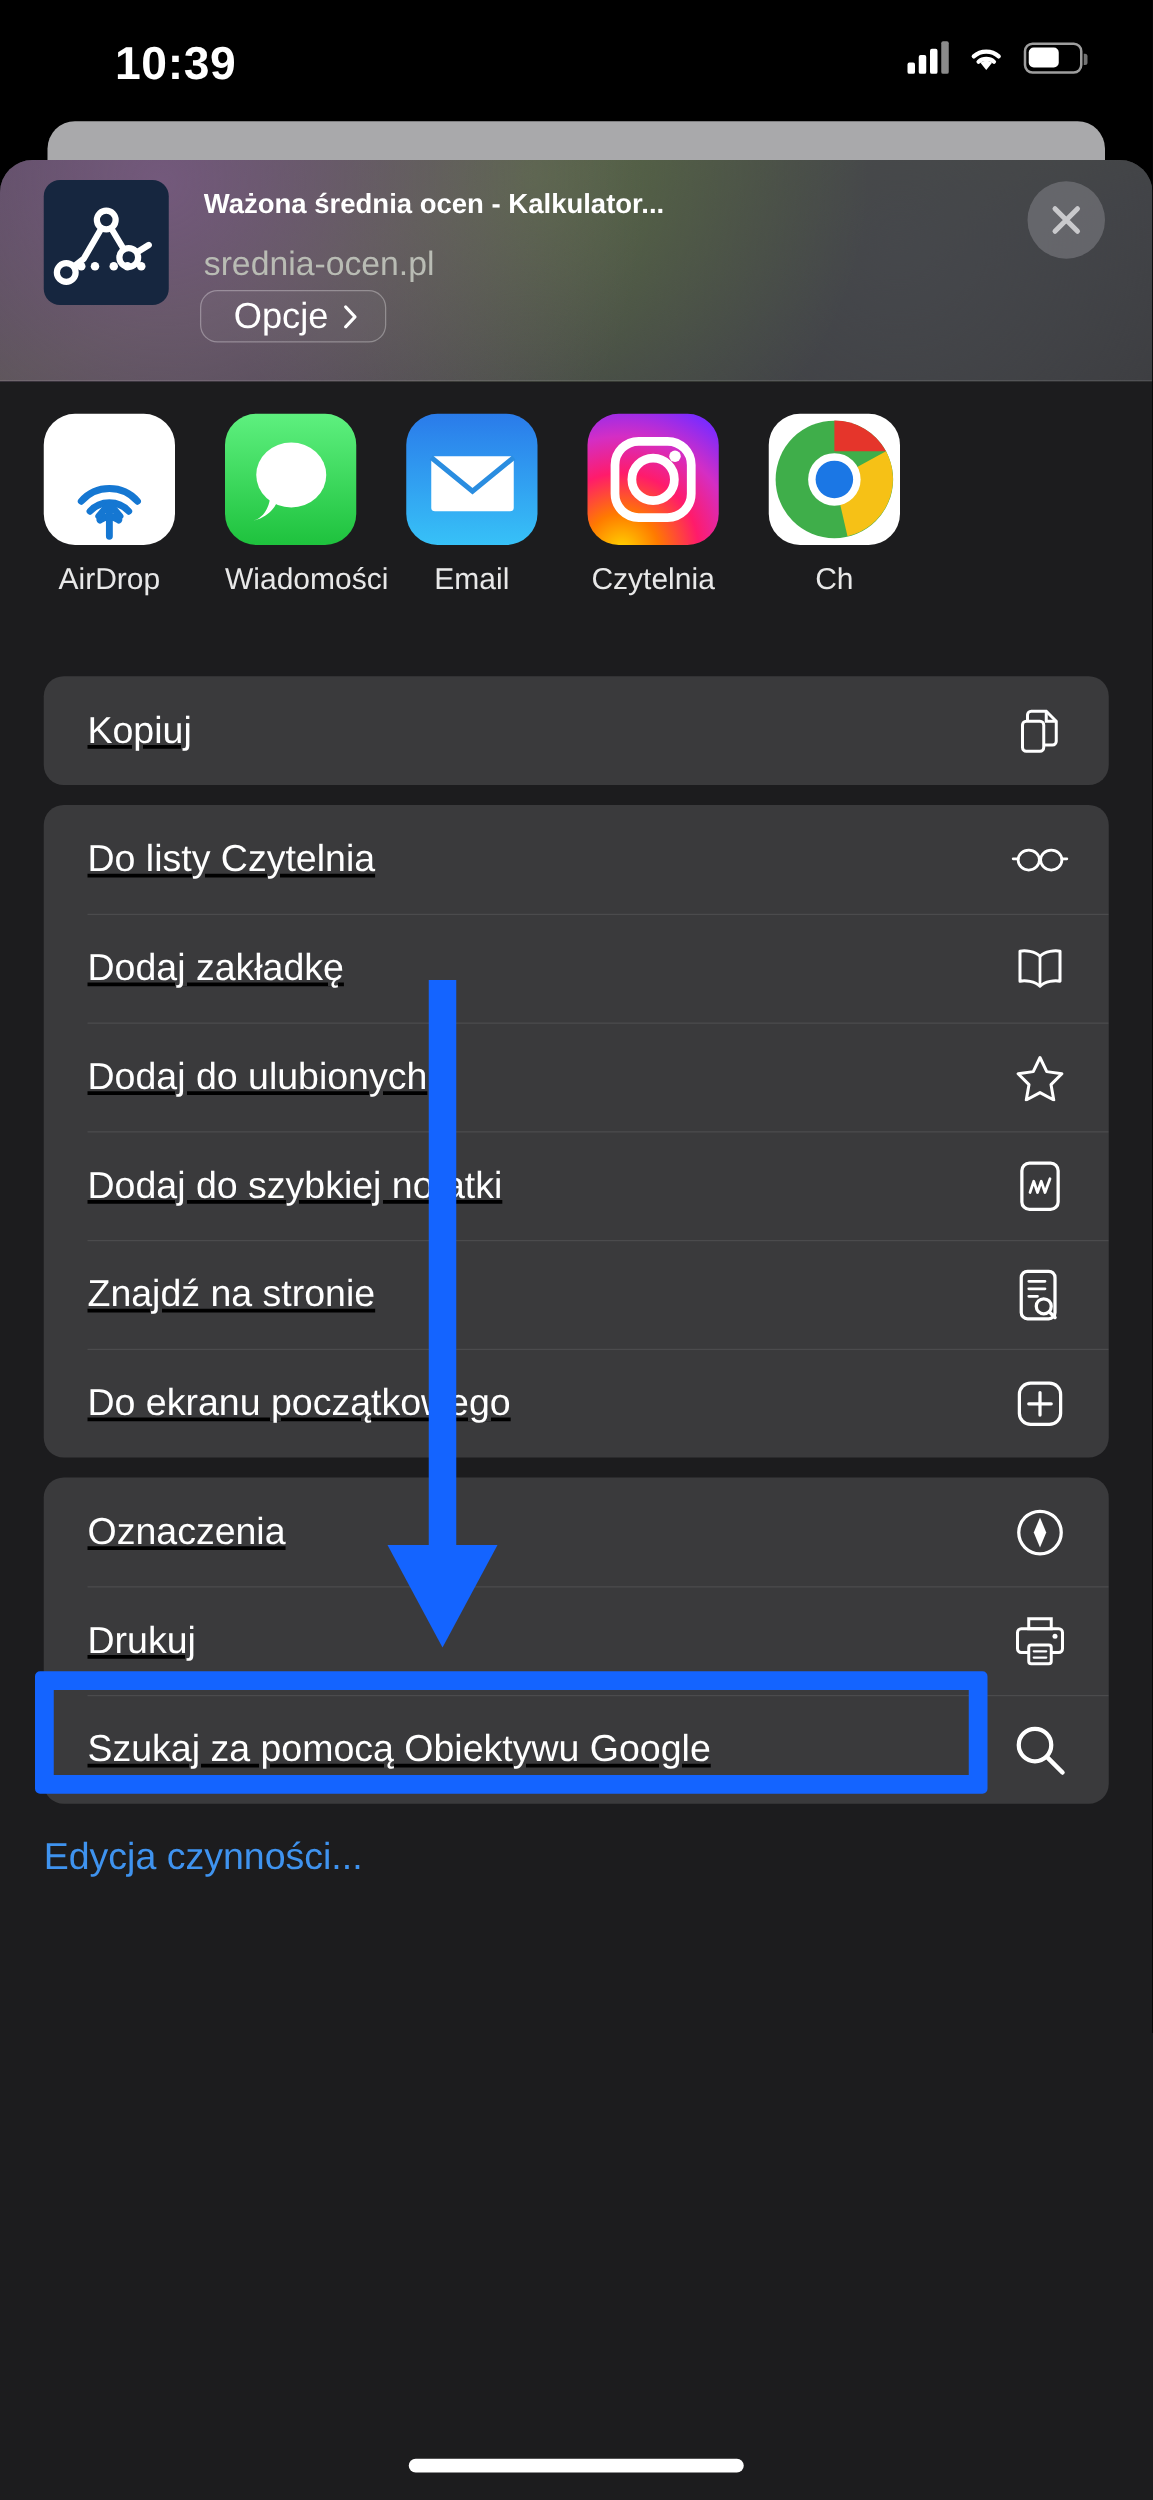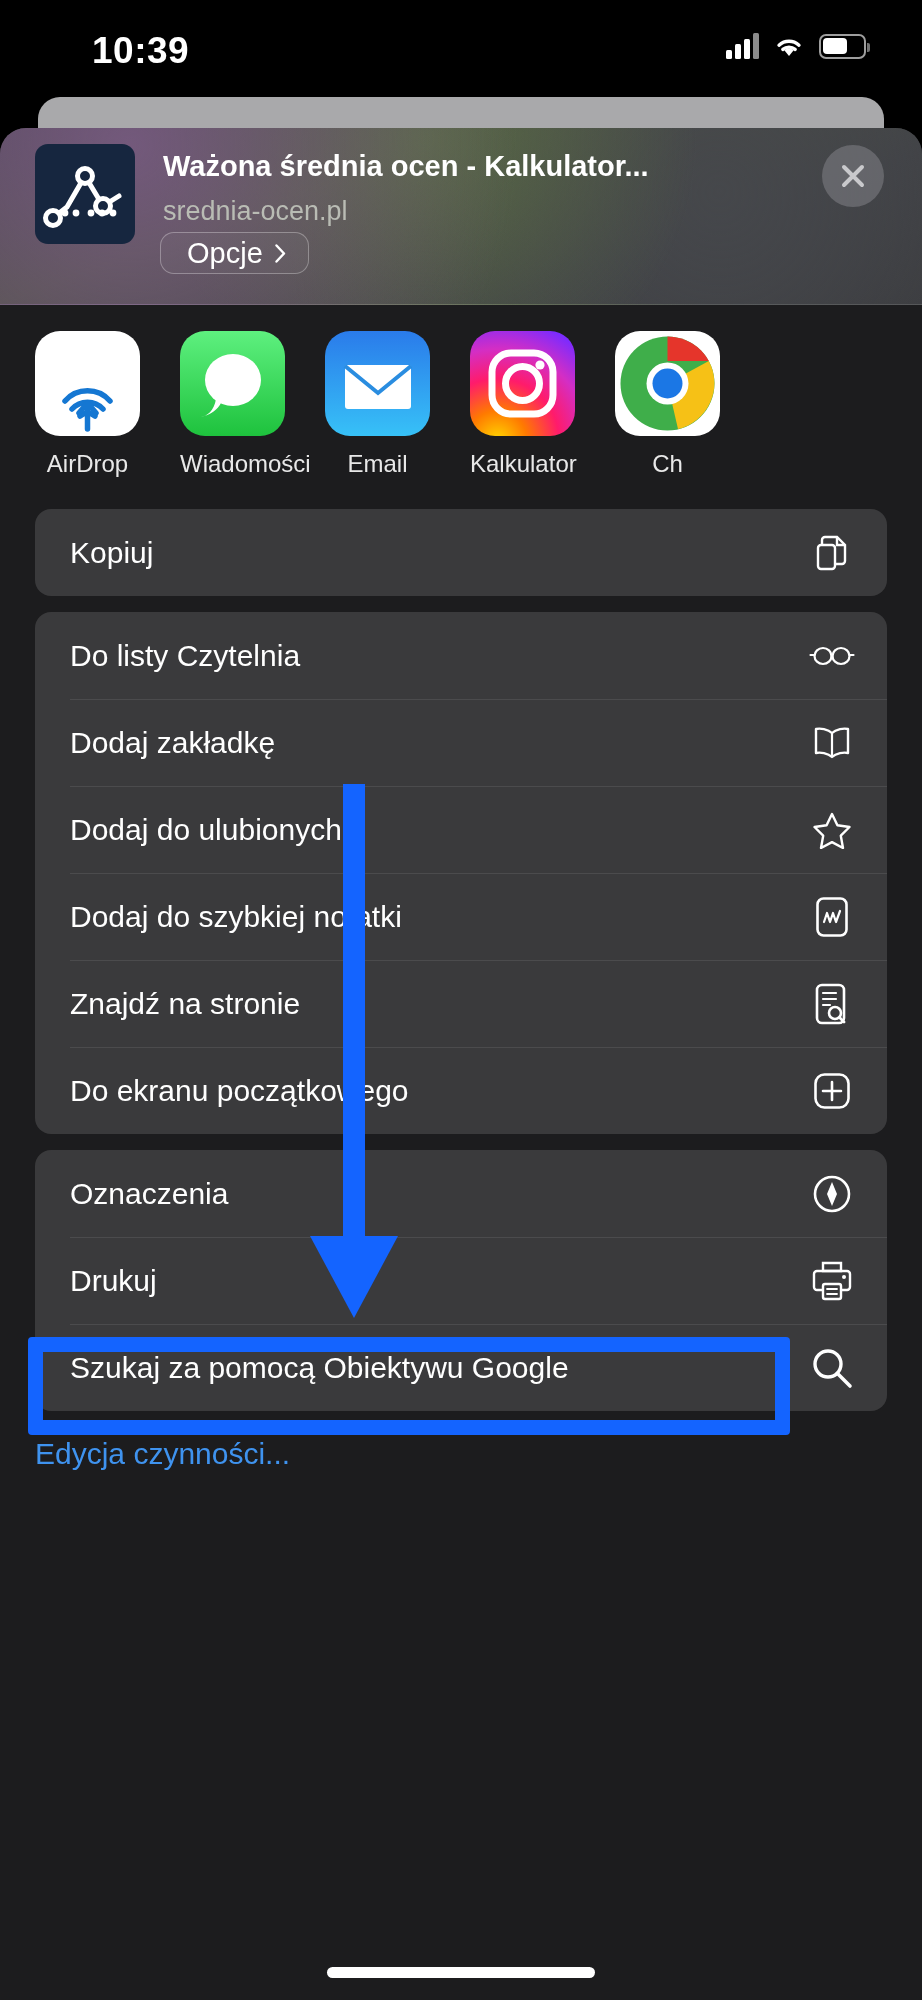--- a/index.html
+++ b/index.html
@@ -136,21 +136,21 @@
     height: 100px;
     background: #16263f;
     border-radius: 13px;
     overflow: hidden;
   }
   .header-title {
     position: absolute;
     left: 163px;
     top: 22px;
     width: 520px;
-    font-size: 29px;
+    font-size: 22px;
     font-weight: bold;
     color: #ffffff;
     white-space: nowrap;
     overflow: hidden;
   }
   .header-sub {
     position: absolute;
     left: 163px;
     top: 68px;
     font-size: 27px;
@@ -186,21 +186,21 @@
     border-radius: 50%;
     background: rgba(130,130,134,0.55);
     display: flex;
     align-items: center;
     justify-content: center;
   }
 
   
   .apps-row {
     position: relative;
-    height: 204px;
+    height: 236px;
     padding-left: 35px;
     display: flex;
     gap: 40px;
     padding-top: 26px;
     box-sizing: border-box;
   }
   .app {
     width: 105px;
     flex: 0 0 105px;
     text-align: center;
@@ -226,20 +226,21 @@
     border-radius: 16px;
     overflow: hidden;
   }
   .row {
     position: relative;
     height: 87px;
     display: flex;
     align-items: center;
     padding: 0 32px 0 35px;
     box-sizing: border-box;
+    text-decoration: underline;
   }
   .row + .row::before {
     content: "";
     position: absolute;
     left: 35px; right: 0; top: 0;
     height: 1px;
     background: rgba(255,255,255,0.09);
   }
   .row-label {
     flex: 1;
@@ -390,21 +391,21 @@
       </div>
 
       <div class="app">
         <div class="app-icon" style="background:radial-gradient(circle at 26% 104%, #ffd600 0%, #ff7a00 22%, #ff1b6b 46%, #d42ec4 68%, #7a2bff 92%)">
           <svg viewBox="0 0 105 105" width="105" height="105">
             <rect x="22" y="22" width="61" height="61" rx="19" fill="none" stroke="#fff" stroke-width="7"></rect>
             <circle cx="52.5" cy="52.5" r="17" fill="none" stroke="#fff" stroke-width="7"></circle>
             <circle cx="70" cy="34" r="4.6" fill="#fff"></circle>
           </svg>
         </div>
-        <div class="app-label">Kalkulator</div>
+        <div class="app-label">Czytelnia</div>
       </div>
 
       <div class="app">
         <div class="app-icon" style="background:#ffffff">
           <svg viewBox="0 0 105 105" width="105" height="105">
             <circle cx="52.5" cy="52.5" r="47" fill="#3fae4a"></circle>
             <path d="M52.5 5.5 A47 47 0 0 1 93.8 30 L52.5 30 Z" fill="#e5352b"></path>
             <path d="M93.8 30 A47 47 0 0 1 63 98 L52.5 52.5 Z" fill="#f6c116"></path>
             <circle cx="52.5" cy="52.5" r="21" fill="#fff"></circle>
             <circle cx="52.5" cy="52.5" r="15" fill="#1b77e5"></circle>

